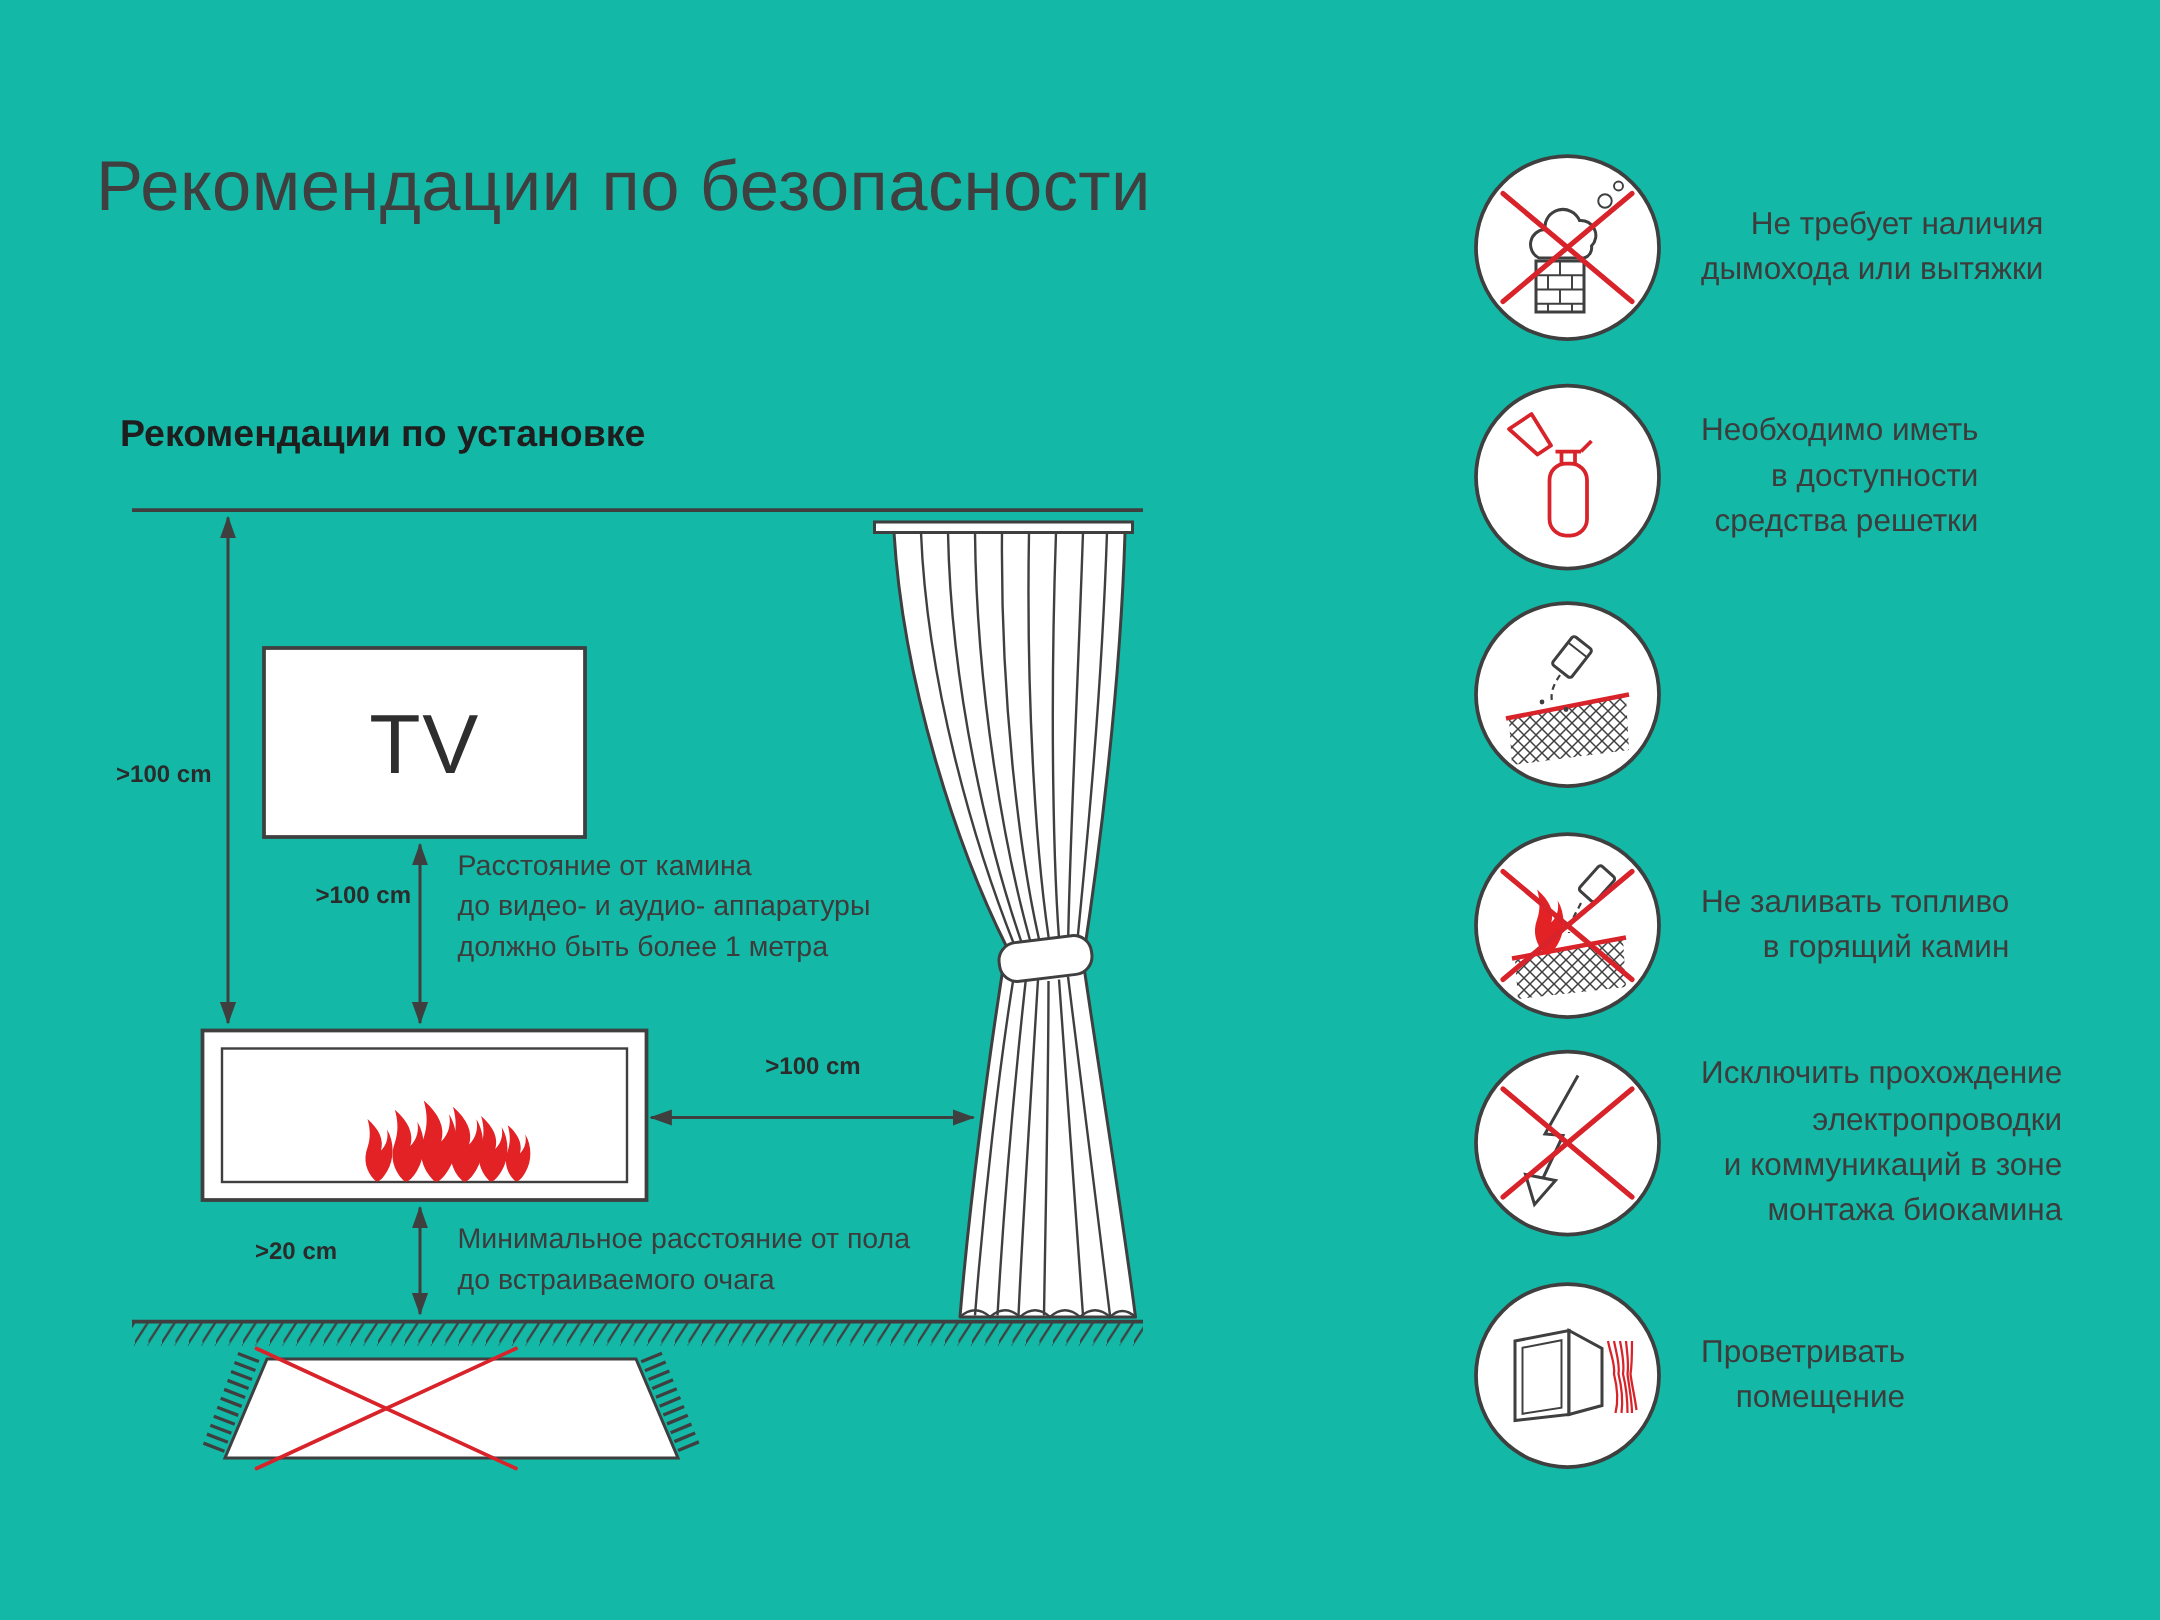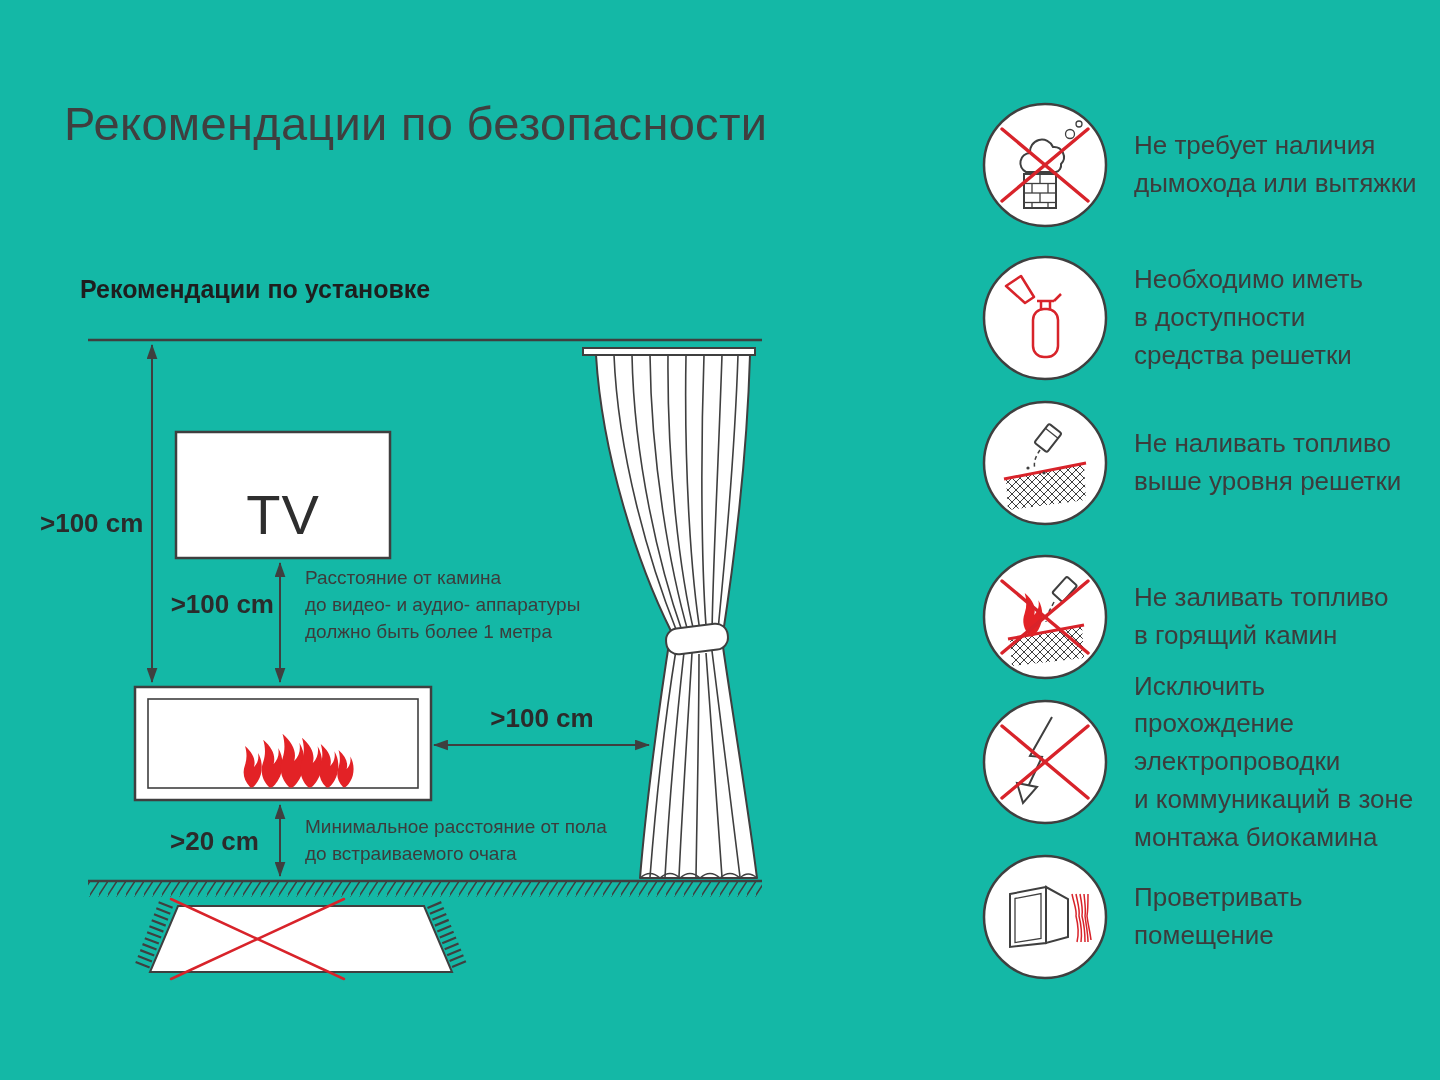--- a/index.html
+++ b/index.html
@@ -7,36 +7,36 @@
   body { font-family:"Liberation Sans", sans-serif; color:#3c3c3c; }
   .page { position:relative; width:1440px; height:1080px; background:#14b8a6; overflow:hidden; }
 
   .title { position:absolute; left:64px; top:96px; margin:0; font-size:47px; font-weight:400; color:#3f3f3f; letter-spacing:.3px; }
   .section-title { position:absolute; left:64px; top:259px; margin:16px; font-size:25px; font-weight:700; color:#1e1e1e; }
 
   .diagram-svg { position:absolute; left:0; top:0; }
 
   .tv-label { position:absolute; left:176px; top:432px; width:214px; height:126px;
               display:flex; align-items:center; justify-content:center;
-              font-size:56px; font-weight:500; color:#2e2e2e; letter-spacing:1px;margin-top:19px; }
-
-  .dim { position:absolute; font-size:26px; font-weight:700; color:#2b2b2b; white-space:nowrap; }
+              font-size:56px; font-weight:500; color:#2e2e2e; letter-spacing:1px; }
+
+  .dim { position:absolute; font-size:16px; font-weight:700; color:#2b2b2b; white-space:nowrap; }
   .dim-ceiling { left:40px;  top:508px; width:101px; text-align:right; }
   .dim-tv      { left:170px; top:589px; width:104px; text-align:right; }
   .dim-curtain { left:488px; top:703px; width:108px; text-align:center; }
   .dim-floor   { left:170px; top:826px; width:104px; text-align:left; }
 
   .note { position:absolute; font-size:19px; line-height:1.42; color:#3c3c3c; white-space:pre-line; }
   .note-tv    { left:305px; top:565px; }
   .note-floor { left:305px; top:814px; }
 
   .safety-list { position:absolute; left:980px; top:0; width:445px; height:1080px; }
   .safety-row  { position:absolute; left:0; display:flex; align-items:center; height:130px; }
   .safety-icon { flex:0 0 130px; width:130px; height:130px; margin-right:24px; }
-  .safety-label { font-size:26px; line-height:1.45; color:#3c3c3c; white-space:pre-line; }
+  .safety-label { font-size:21px; line-height:1.45; color:#3c3c3c; white-space:pre-line;text-align:right; }
 
   
   .s25 { stroke:#3f3f3f; stroke-width:2.5; fill:none; }
   .s20 { stroke:#3f3f3f; stroke-width:2;   fill:none; }
   .s16 { stroke:#3f3f3f; stroke-width:1.6; fill:none; }
   .s13 { stroke:#3f3f3f; stroke-width:1.3; fill:none; }
   .wf  { fill:#ffffff; }
   .redx  { stroke:#d8232a; stroke-width:3.4; stroke-linecap:round; fill:none; }
   .redx2 { stroke:#d8232a; stroke-width:2.5; stroke-linecap:round; fill:none; }
   .redl  { stroke:#d8232a; stroke-width:2.5; fill:none; stroke-linejoin:round; }
@@ -196,22 +196,20 @@
           <line x1="24" y1="81" x2="106" y2="65" class="red3"></line>
           <g transform="rotate(38 68 40)">
             <rect x="60" y="28" width="16" height="24" rx="2" class="s20 wf"></rect>
             <line x1="60" y1="34" x2="76" y2="34" class="s13"></line>
           </g>
           <path d="M60,52 C56,58 53,64 55,71" class="drip"></path>
           <circle cx="48" cy="70" r="1.6" fill="#3f3f3f"></circle>
           <circle cx="64" cy="75" r="1.6" fill="#3f3f3f"></circle>
         </g>
       </svg>
-      <div class="safety-label">Не наливать топливо
-выше уровня решетки</div>
     </div>
 
     <div class="safety-row" style="top:697px">
       <svg class="safety-icon" viewBox="0 0 130 130">
         <circle cx="65" cy="65" r="61" class="s25 wf"></circle>
         <g>
           <path d="M72,20 L50,59 L62,60 L47,92" class="s20" stroke-width="2.8"></path>
           <polygon points="37,86 57,90 43,106" class="s20 wf"></polygon>
         </g>
         <line x1="22" y1="29" x2="108" y2="101" class="redx"></line>

